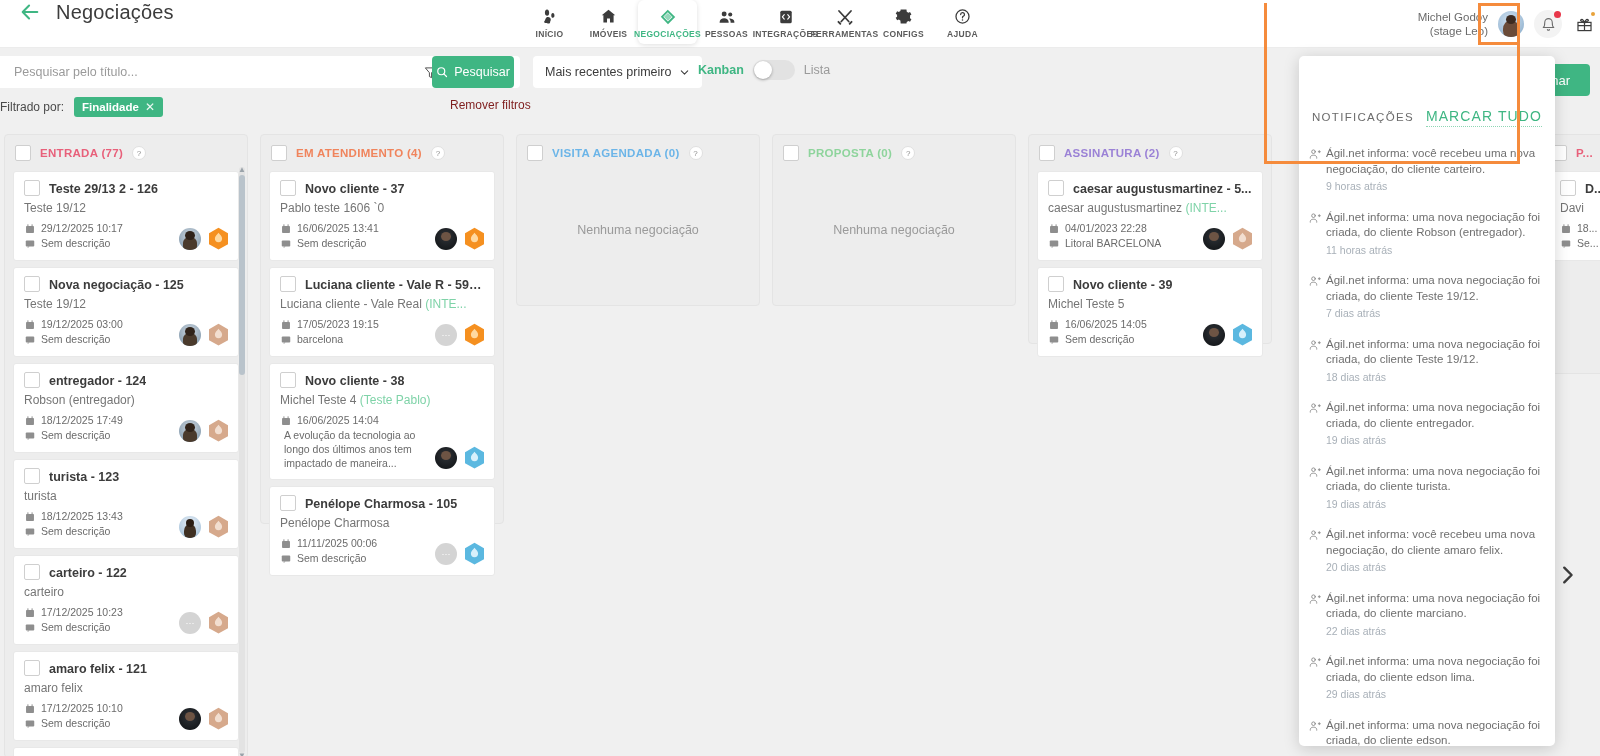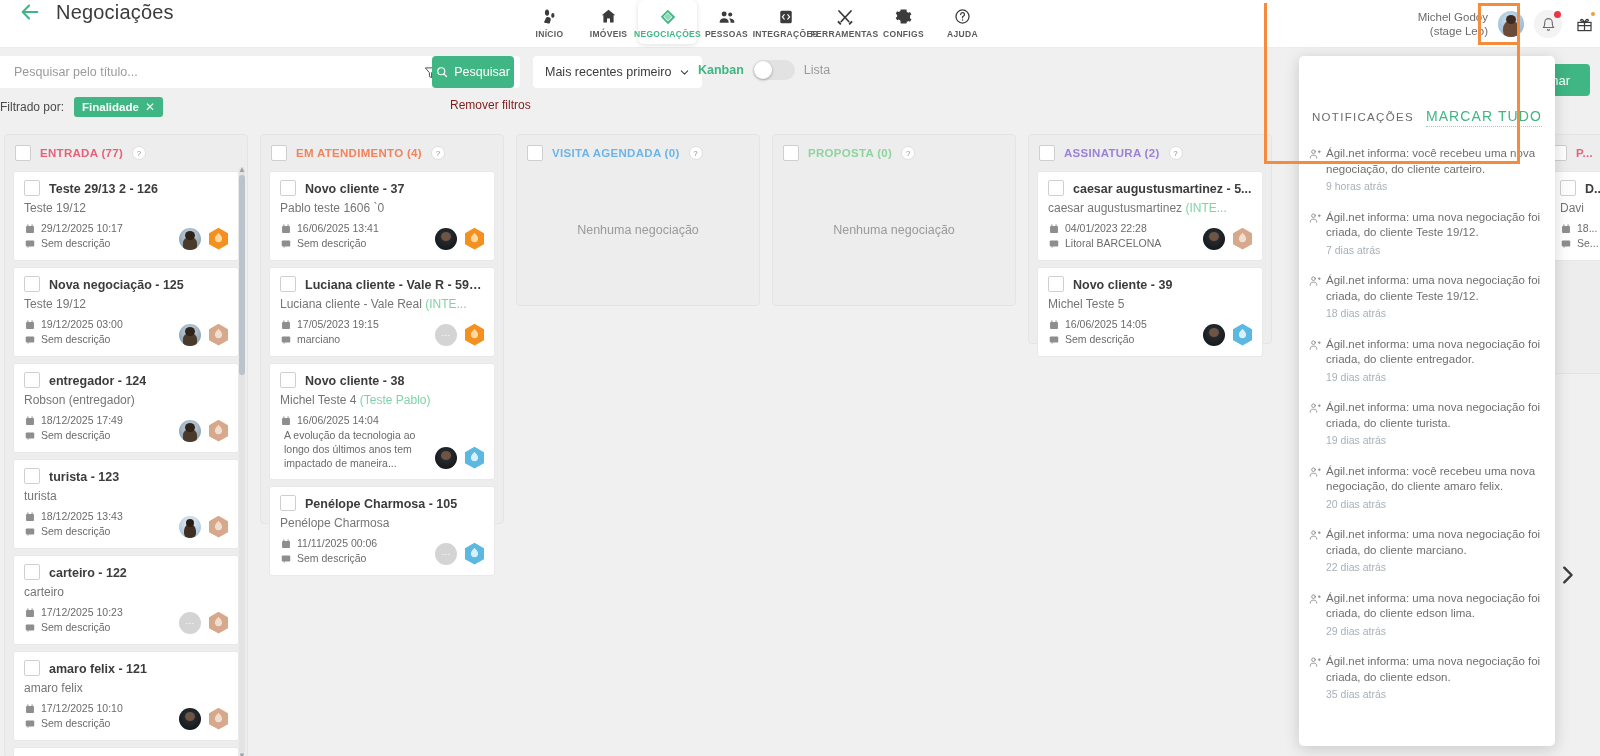--- a/index.html
+++ b/index.html
@@ -610,21 +610,21 @@
               </span>
               <span>17/05/2023 19:15</span>
             </div>
             <div class="crow">
               <span class="ic">
                 <svg width="10" height="10" viewBox="0 0 24 24" fill="currentColor">
                   <rect x="1.8" y="3.6" width="20.4" height="14.2" rx="2.2"></rect>
                   <path d="M6.5 17.8v3.6l4.4-3.6z"></path>
                 </svg>
               </span>
-              <span>marciano</span>
+              <span>barcelona</span>
             </div>
             <div class="badges">
               <span class="ava gray"></span>
               <span class="hex">
                 <svg width="21" height="24" viewBox="0 0 21 24">
                   <polygon points="10.5,0.8 20,6.2 20,17.2 10.5,22.6 1,17.2 1,6.2" fill="#f59020"></polygon>
                   <path d="M10.5 5.8c1.6 2.2 3.6 3.4 3.6 5.8a3.6 3.6 0 0 1-7.2 0c0-2.4 2-3.6 3.6-5.8z" fill="#ffd9a0"></path>
                 </svg>
               </span>
             </div>
@@ -847,20 +847,28 @@
             <path d="M18.6 7.4h4M20.6 5.4v4"></path>
           </svg></span>
         <span class="ntxt">Ágil.net informa: você recebeu uma nova negociação, do cliente carteiro.<span class="ntime">9 horas atrás</span></span>
       </div>
       <div class="nitem">
         <span class="nu"><svg width="12" height="12" viewBox="0 0 24 24" fill="none" stroke="currentColor" stroke-width="1.9" stroke-linecap="round" stroke-linejoin="round">
             <circle cx="9" cy="7.4" r="3.6"></circle>
             <path d="M2.6 20.4v-1.6c0-2.8 2.9-4.4 6.4-4.4s6.4 1.6 6.4 4.4v1.6"></path>
             <path d="M18.6 7.4h4M20.6 5.4v4"></path>
           </svg></span>
+        <span class="ntxt">Ágil.net informa: uma nova negociação foi criada, do cliente Robson (entregador).<span class="ntime">11 horas atrás</span></span>
+      </div>
+      <div class="nitem">
+        <span class="nu"><svg width="12" height="12" viewBox="0 0 24 24" fill="none" stroke="currentColor" stroke-width="1.9" stroke-linecap="round" stroke-linejoin="round">
+            <circle cx="9" cy="7.4" r="3.6"></circle>
+            <path d="M2.6 20.4v-1.6c0-2.8 2.9-4.4 6.4-4.4s6.4 1.6 6.4 4.4v1.6"></path>
+            <path d="M18.6 7.4h4M20.6 5.4v4"></path>
+          </svg></span>
         <span class="ntxt">Ágil.net informa: uma nova negociação foi criada, do cliente Teste 19/12.<span class="ntime">7 dias atrás</span></span>
       </div>
       <div class="nitem">
         <span class="nu"><svg width="12" height="12" viewBox="0 0 24 24" fill="none" stroke="currentColor" stroke-width="1.9" stroke-linecap="round" stroke-linejoin="round">
             <circle cx="9" cy="7.4" r="3.6"></circle>
             <path d="M2.6 20.4v-1.6c0-2.8 2.9-4.4 6.4-4.4s6.4 1.6 6.4 4.4v1.6"></path>
             <path d="M18.6 7.4h4M20.6 5.4v4"></path>
           </svg></span>
         <span class="ntxt">Ágil.net informa: uma nova negociação foi criada, do cliente Teste 19/12.<span class="ntime">18 dias atrás</span></span>
       </div>

